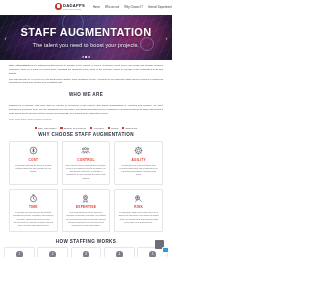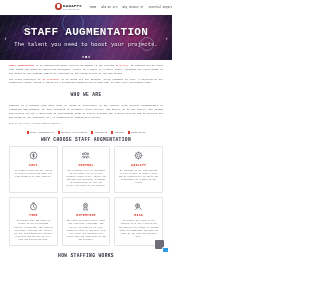--- a/index.html
+++ b/index.html
@@ -6,21 +6,20 @@
   html, body {
     width: 172px; height: 300px;
     overflow: hidden;
     font-family: "Liberation Sans", sans-serif;
     background: #ffffff;
   }
   #page {
     width: 172px; height: 257px;
     position: relative;
     overflow: hidden;
-    font-family: Liberation Mono, monospace;
   }
 
   
   .navbar {
     height: 15px;
     background: #ffffff;
     display: flex;
     align-items: center;
     padding: 0 3px;
     position: relative;

